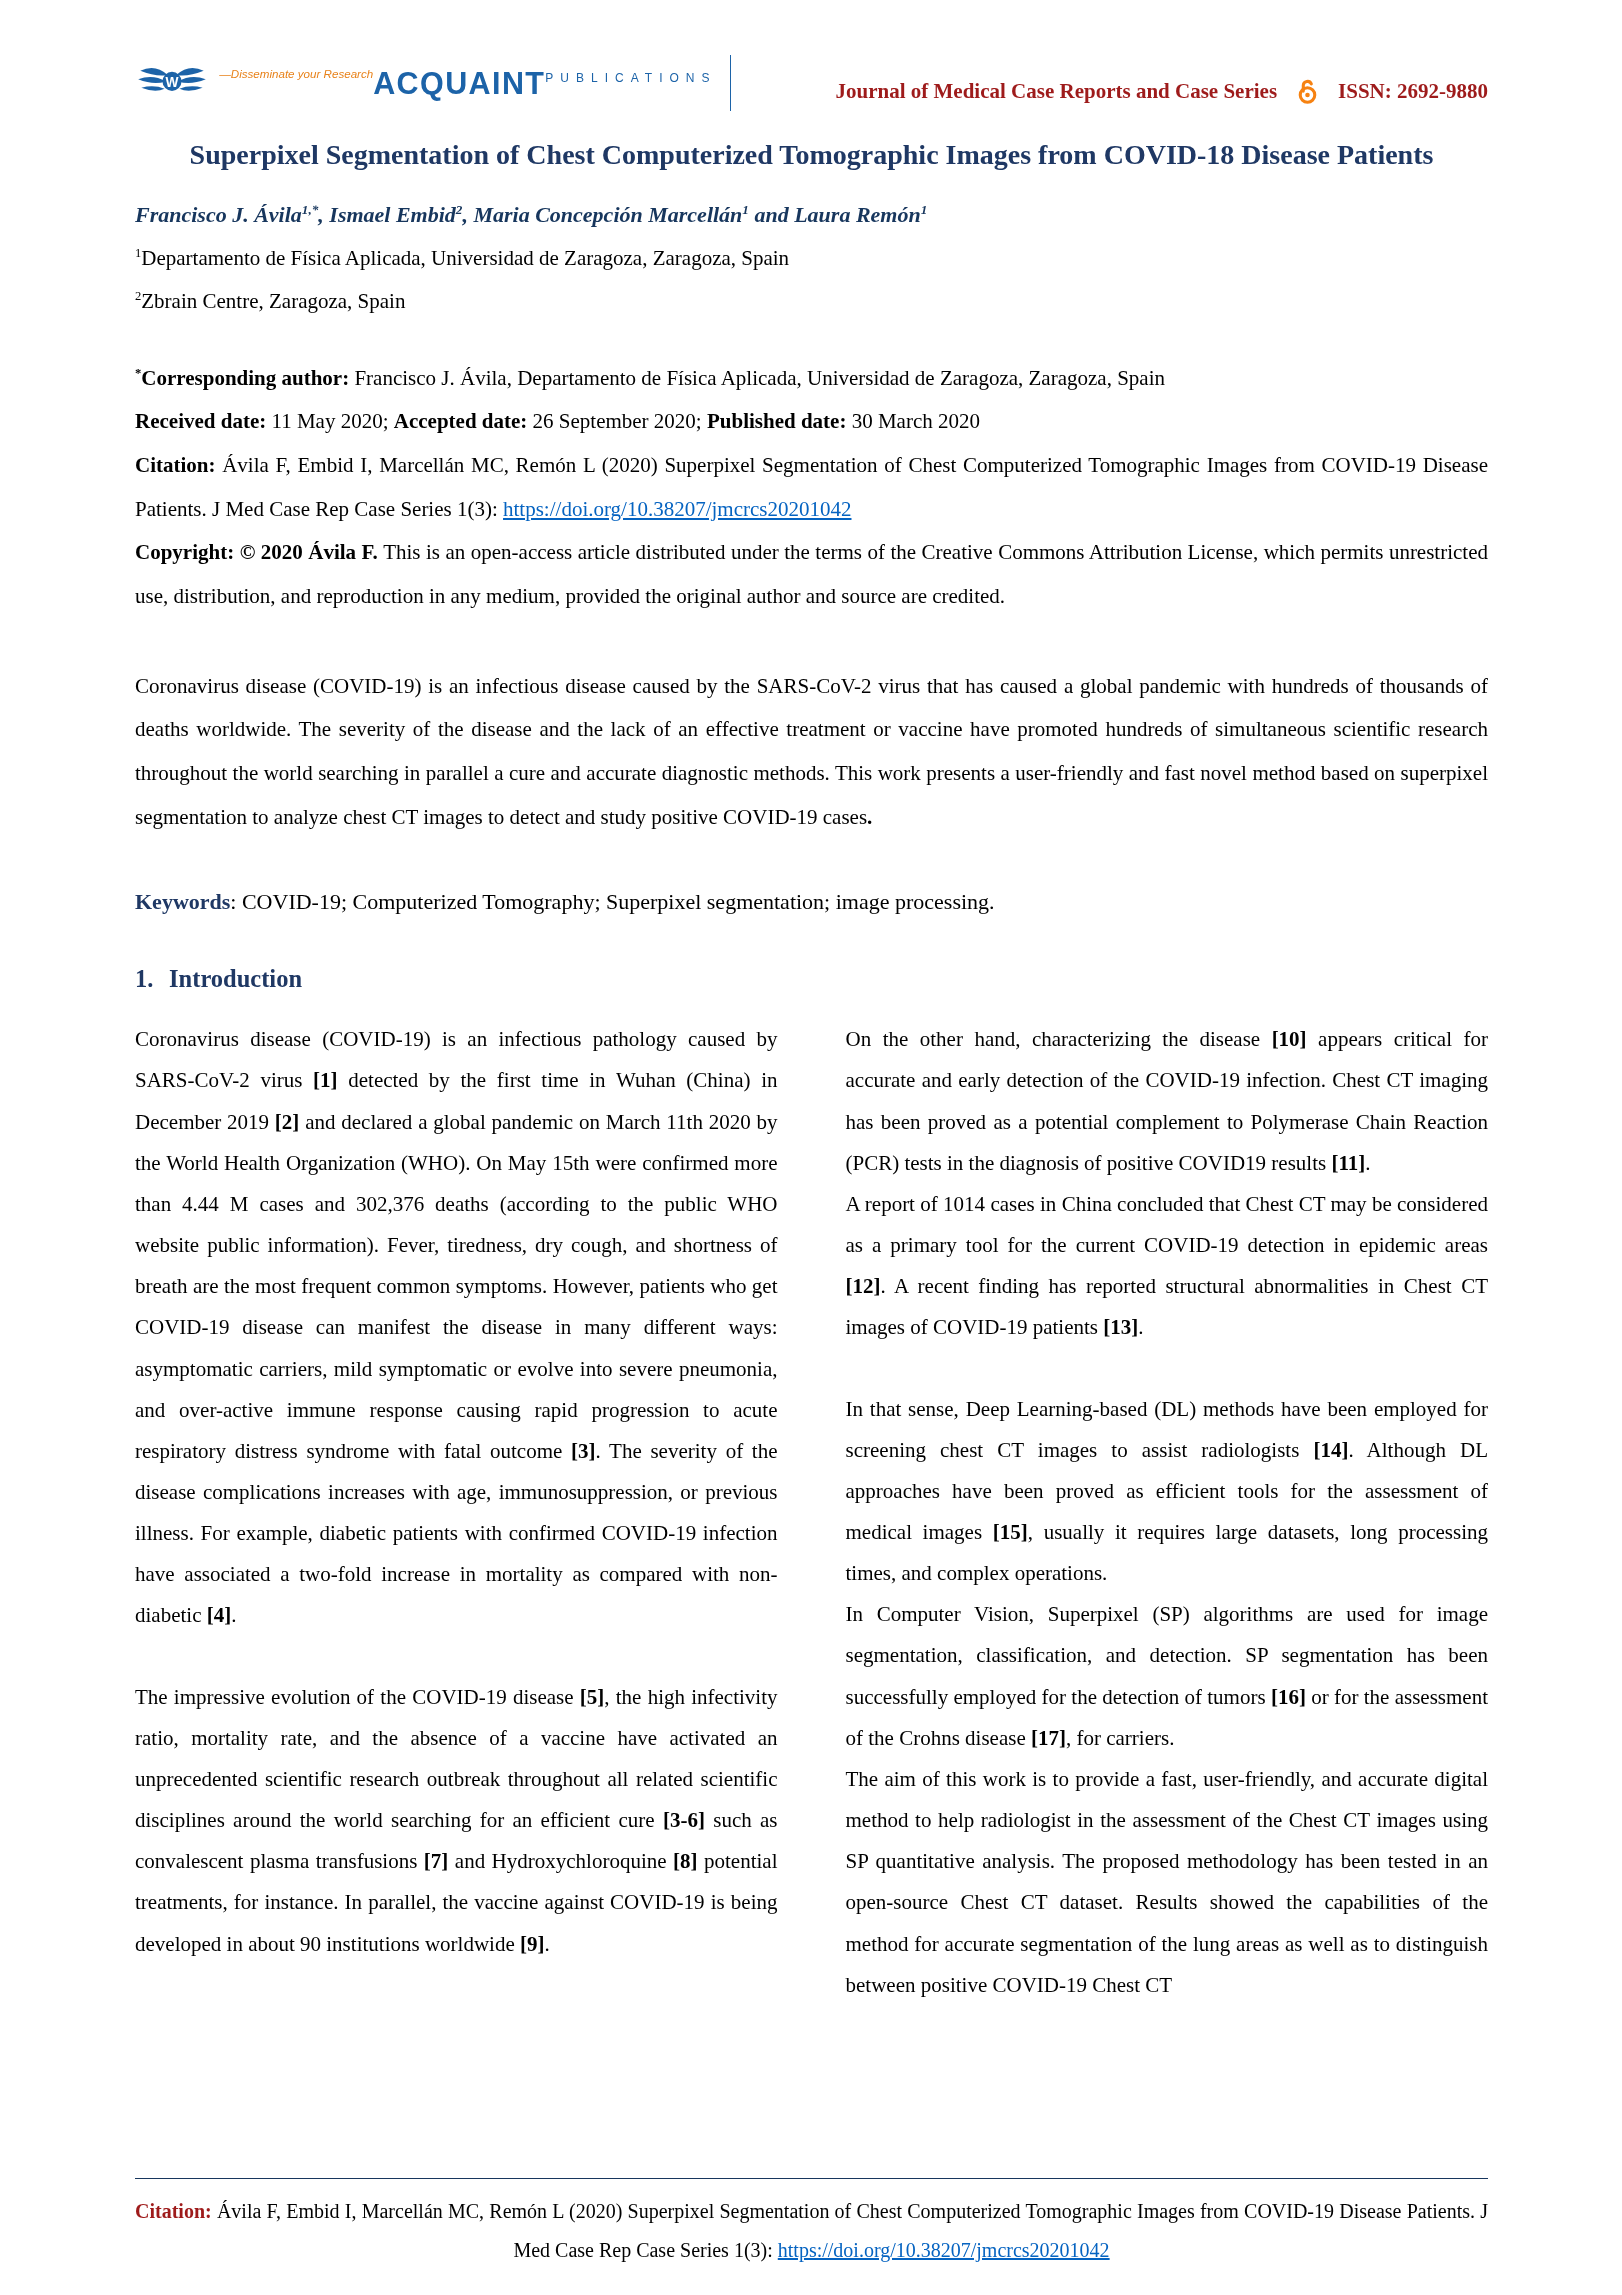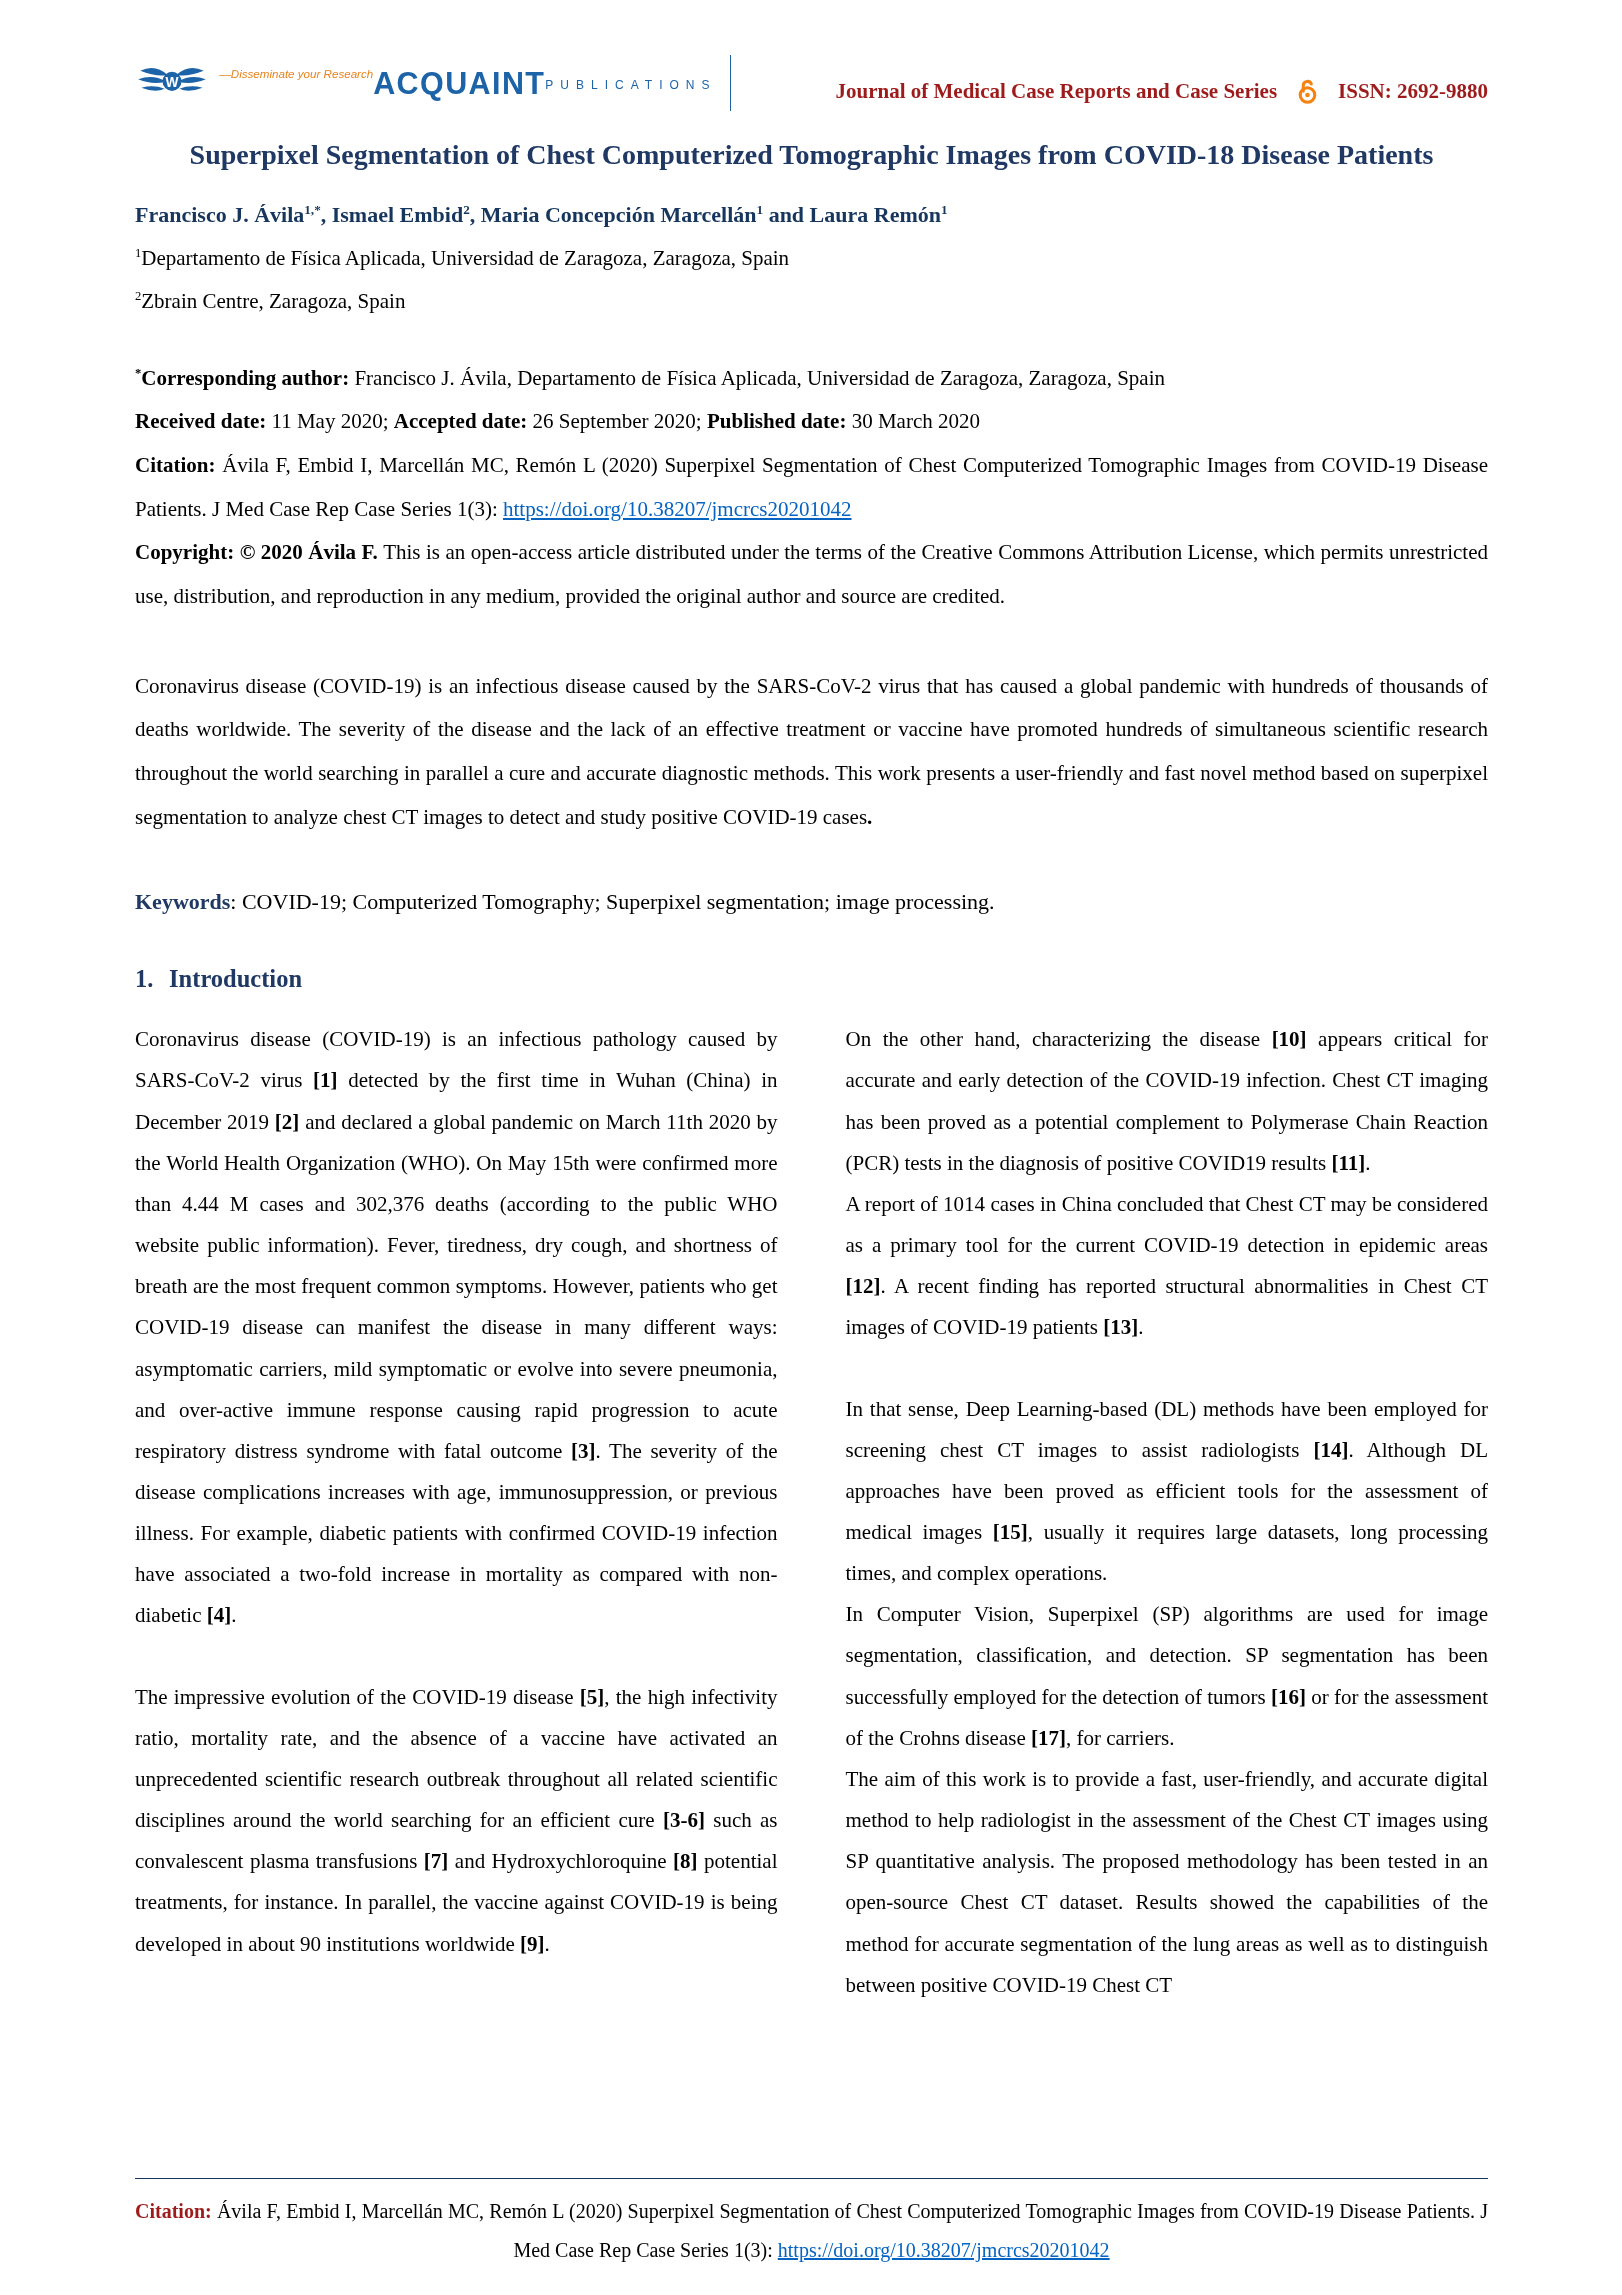--- a/index.html
+++ b/index.html
@@ -17,32 +17,32 @@
   a.link, .link { color:#0563C1; text-decoration:underline; cursor:pointer; }
   sup { font-size:0.6em; line-height:0; }
 
   
   .header { display:flex; justify-content:space-between; align-items:flex-end; }
   .logo { display:flex; align-items:center; }
   .wings { width:74px; height:43px; margin-right:6.5px; }
   .logo-text { display:flex; flex-direction:row; }
   .logo-tagline { color:#E8821A; font-style:italic; font-size:11.6px; font-family:"Liberation Sans",sans-serif; margin-left:3.7px; }
   .logo-name { color:#1C63A8; font-weight:bold; font-size:30.5px; letter-spacing:1.4px; font-family:"Liberation Sans",sans-serif; line-height:1.05; }
-  .logo-sub { color:#1C63A8; font-size:12px; letter-spacing:7px; font-family:"Liberation Sans",sans-serif; margin-top:11px; }
+  .logo-sub { color:#1C63A8; font-size:12px; letter-spacing:7px; font-family:"Liberation Sans",sans-serif; margin-top:4px; }
   .logo-divider { width:1.4px; height:56px; background:#1C63A8; margin-left:13px; }
   .journal-line { display:flex; align-items:center; gap:19px; padding-bottom:6.5px; }
   .journal-title, .issn { color:#9E1B1B; font-weight:bold; font-size:21px; white-space:nowrap; }
   .oa-icon { width:23px; height:27px; }
 
   
   .meta-row { margin-top:29px; display:flex; justify-content:space-between; font-weight:bold; font-size:22px; color:#C00000; }
 
   
   .title { margin:19.4px 18.5px 0 18.5px; text-align:center; font-size:28px; line-height:1.75; color:#1F3864; font-weight:bold; }
-  .authors { margin-top:23px; font-size:22px; font-weight:bold; color:#17365D; }
+  .authors { margin-top:23px; font-size:22px; font-weight:bold; color:#17365D;font-style:italic; }
   .affil { margin-top:17.6px; font-size:21px; }
 
   
   .frontmatter { margin-top:43px; }
   .fm { margin:0; line-height:2.08; text-align:justify; }
 
   .abstract { margin-top:46px; line-height:2.08; text-align:justify; }
   .keywords { margin-top:50px; font-size:22px; }
 
   .section-heading { margin:50px 0 0 0; font-size:24.5px; color:#1F3864; font-weight:bold; }

